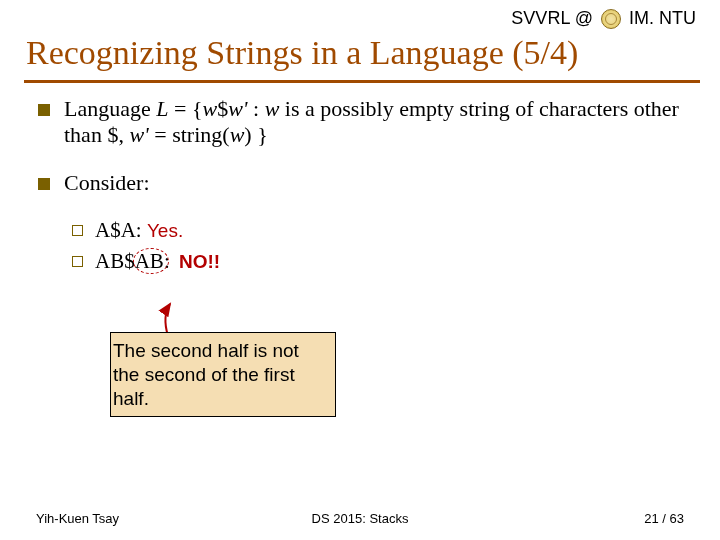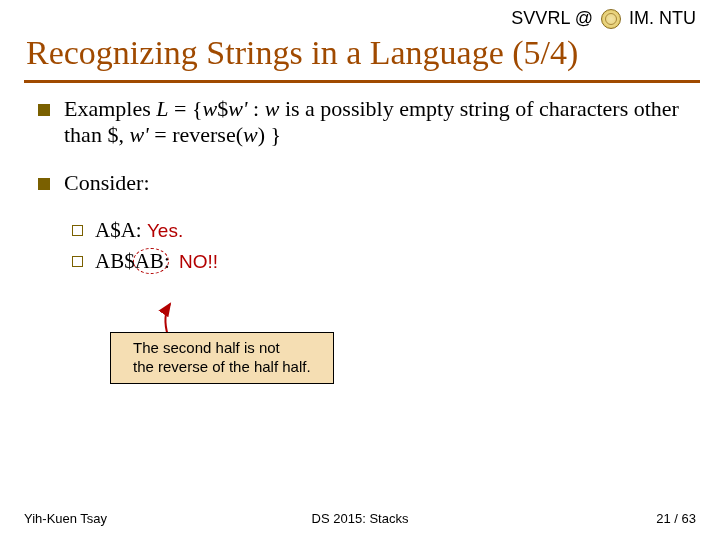--- a/index.html
+++ b/index.html
@@ -101,21 +101,21 @@
     align-items: flex-start;
   }
   .yes {
     color: #b30000;
     font-family: Arial, Helvetica, sans-serif;
     font-size: 19px;
   }
   .no {
     color: #b30000;
     font-family: Arial, Helvetica, sans-serif;
-    font-weight: normal;
+    font-weight: bold;
     font-size: 19px;
     margin-left: 4px;
   }
   .ab-wrap {
     position: relative;
     display: inline-block;
   }
   .dashed-circle {
     position: absolute;
     border: 1.5px dashed #b30000;
@@ -131,34 +131,34 @@
     top: 302px;
     left: 158px;
     pointer-events: none;
   }
   .note-box {
     position: absolute;
     top: 332px;
     left: 110px;
     border: 1.5px solid #000;
     background: #f5deb3;
-    padding: 6px 22px;
-    font-family: Arial, Helvetica, sans-serif;
-    font-size: 15px;
+    padding: 6px 2px;
+    font-family: Arial, Helvetica, sans-serif;
+    font-size: 19px;
     line-height: 1.25;
     max-width: 220px;
   }
   .footer {
     position: absolute;
     bottom: 14px;
     left: 0;
     right: 0;
     display: flex;
     justify-content: space-between;
-    padding: 0 24px;
+    padding: 0 36px;
     font-family: Arial, Helvetica, sans-serif;
     font-size: 13px;
     color: #000;
   }
   .footer .center {
     position: absolute;
     left: 50%;
     transform: translateX(-50%);
   }
   em.var { font-style: italic; }
@@ -174,21 +174,21 @@
 </div>
 
 <div class="title">Recognizing Strings in a Language (5/4)</div>
 <div class="rule"></div>
 
 <div class="body">
 
   <div class="bullet1">
     <div class="sq"></div>
     <div>
-      <span>Examples </span><em class="var">L</em><span> = {</span><em class="var">w</em><span>$</span><em class="var">w'</em><span> : </span><em class="var">w</em><span> is a possibly empty string of characters other than $, </span><em class="var">w'</em><span> = reverse(</span><em class="var">w</em><span>) }</span>
+      <span>Language </span><em class="var">L</em><span> = {</span><em class="var">w</em><span>$</span><em class="var">w'</em><span> : </span><em class="var">w</em><span> is a possibly empty string of characters other than $, </span><em class="var">w'</em><span> = string(</span><em class="var">w</em><span>) }</span>
     </div>
   </div>
 
   <div class="bullet1">
     <div class="sq"></div>
     <div>Consider:</div>
   </div>
 
   <div class="examples-list">
     <div class="sub">
@@ -213,21 +213,21 @@
   <defs>
     <marker id="ah" markerWidth="8" markerHeight="8" refX="6" refY="3" orient="auto">
       <path d="M0,0 L7,3 L0,6 Z" fill="#b30000"></path>
     </marker>
   </defs>
   <path d="M10,34 Q4,14 12,2" stroke="#b30000" stroke-width="2" fill="none" marker-end="url(#ah)"></path>
 </svg>
 
 <div class="note-box">
   <div>The second half is not</div>
-  <div>the reverse of the half half.</div>
+  <div>the second of the first half.</div>
 </div>
 
 <div class="footer">
   <span>Yih-Kuen Tsay</span>
   <span class="center">DS 2015: Stacks</span>
   <span>21 / 63</span>
 </div>
 
 </div>
 

